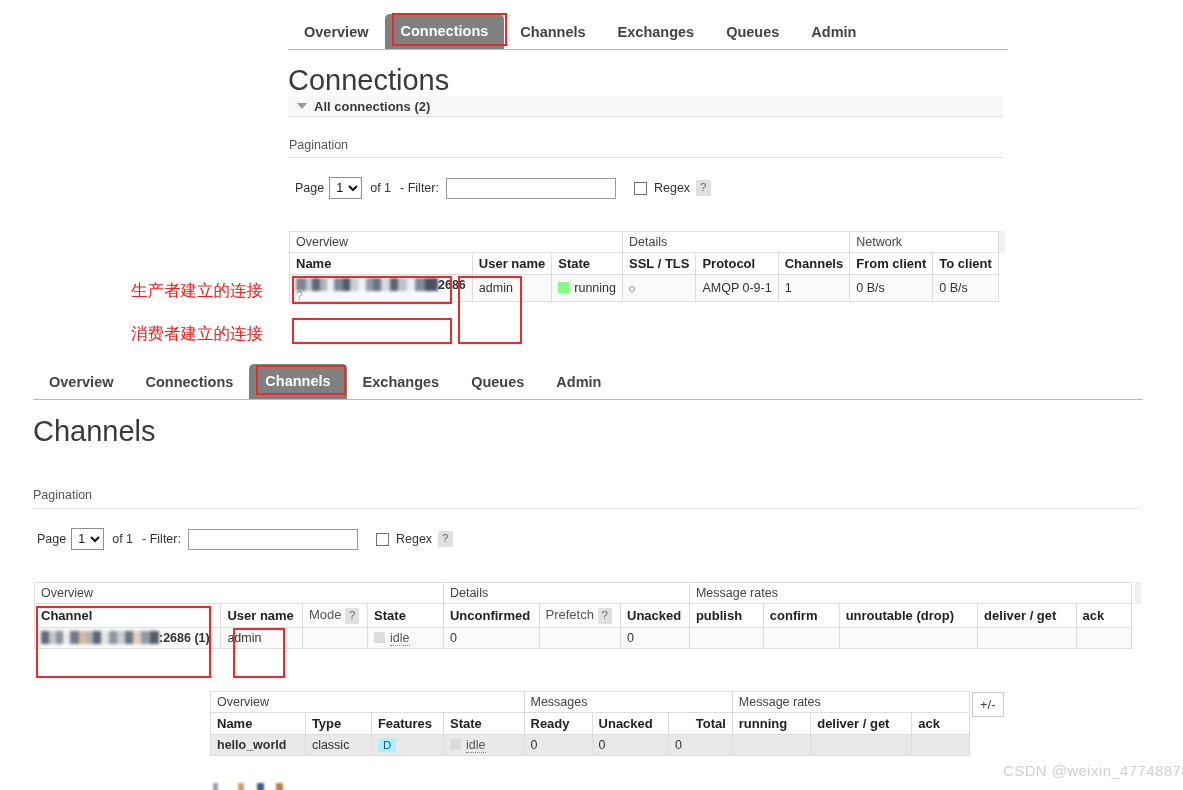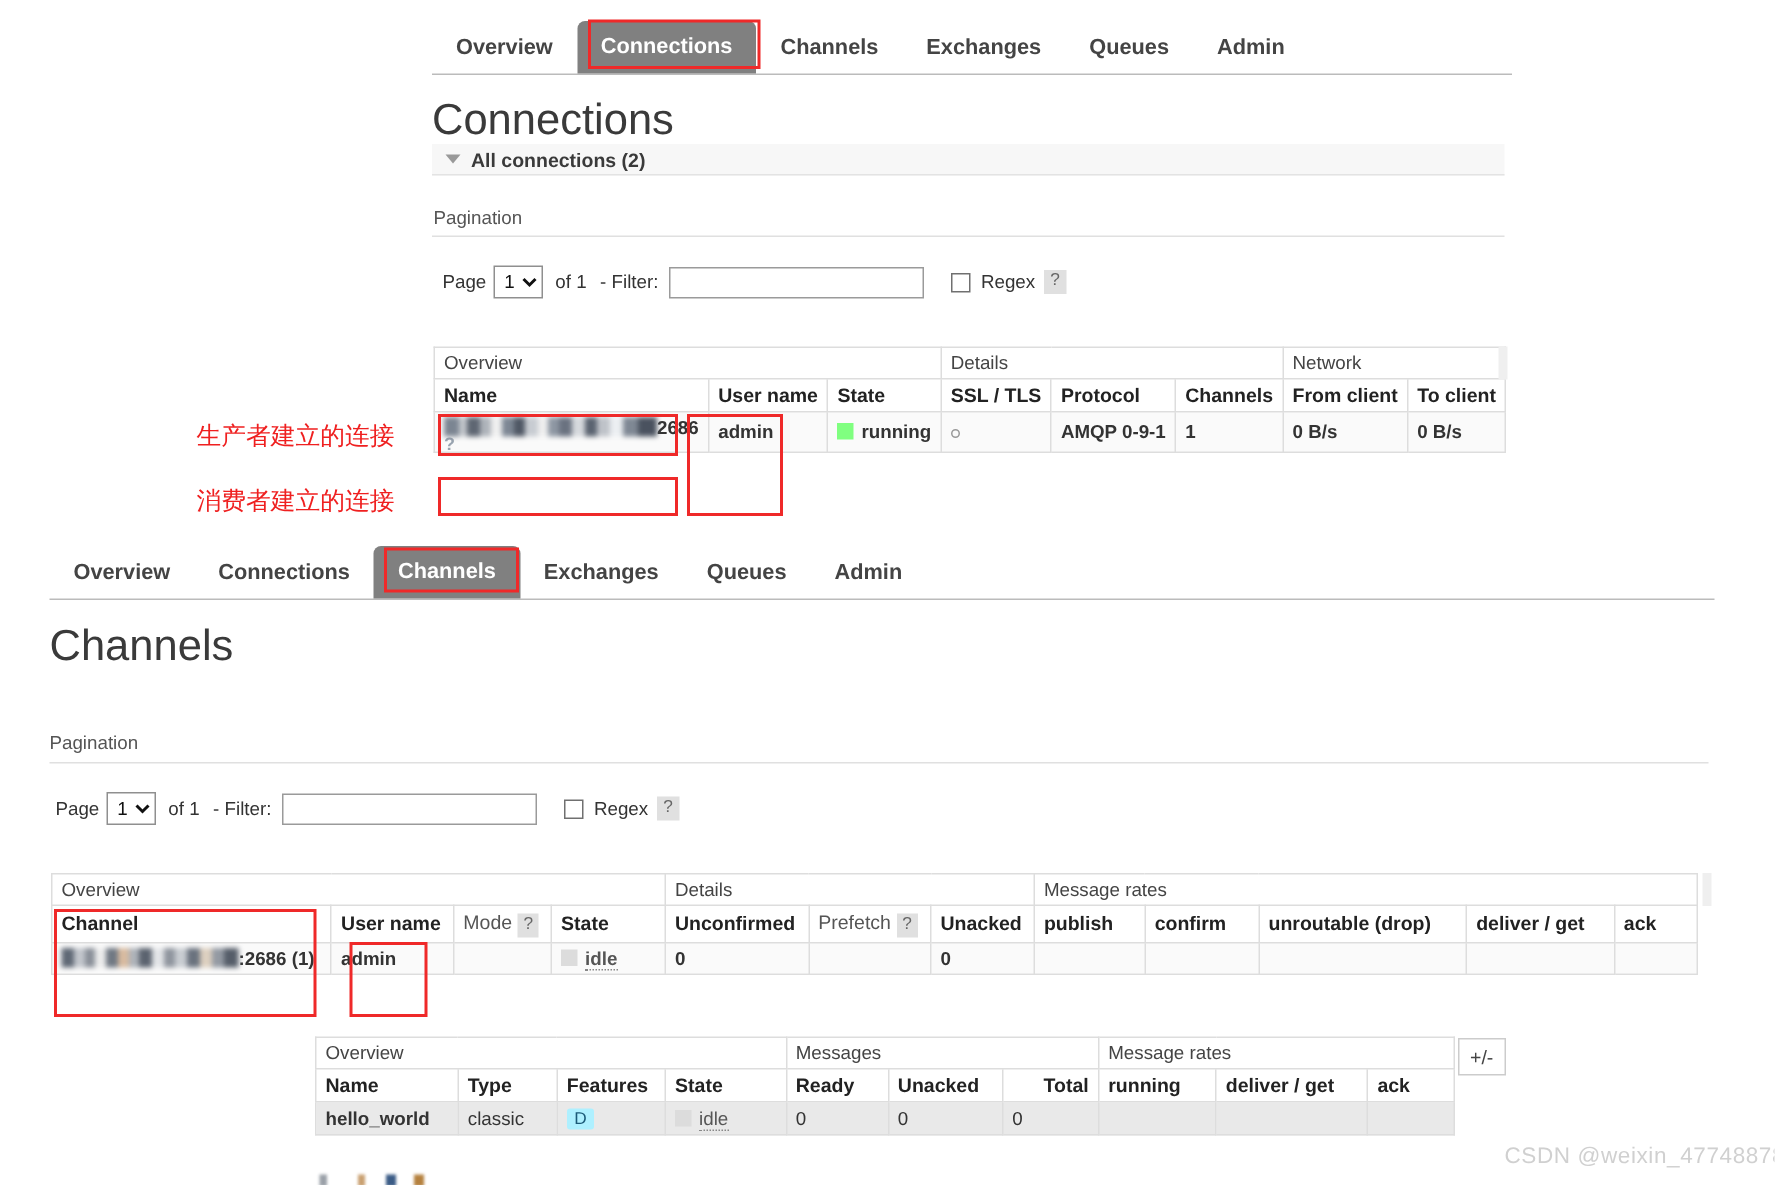--- a/index.html
+++ b/index.html
@@ -137,21 +137,21 @@
     border-bottom: 1px solid #ddd;
   }
   table.rmq tr.colhdr th {
     font-weight: bold;
     color: #222;
     background: #fff;
     font-size: 13px;
   }
   table.rmq tr.colhdr th.soft { font-weight: normal; color: #555; }
   table.rmq tr.r0 td { background: #e9e9e9; }
-  table.rmq tr.r1 td { background: #fafafa; font-weight: bold; }
+  table.rmq tr.r1 td { background: #fafafa; }
   td.num { text-align: right; }
   td.ctr { text-align: center; }
 
   .statebox {
     display: inline-block;
     width: 11px; height: 11px;
     vertical-align: -1px;
     margin-right: 5px;
   }
   .state-running { background: #80ff80; }

